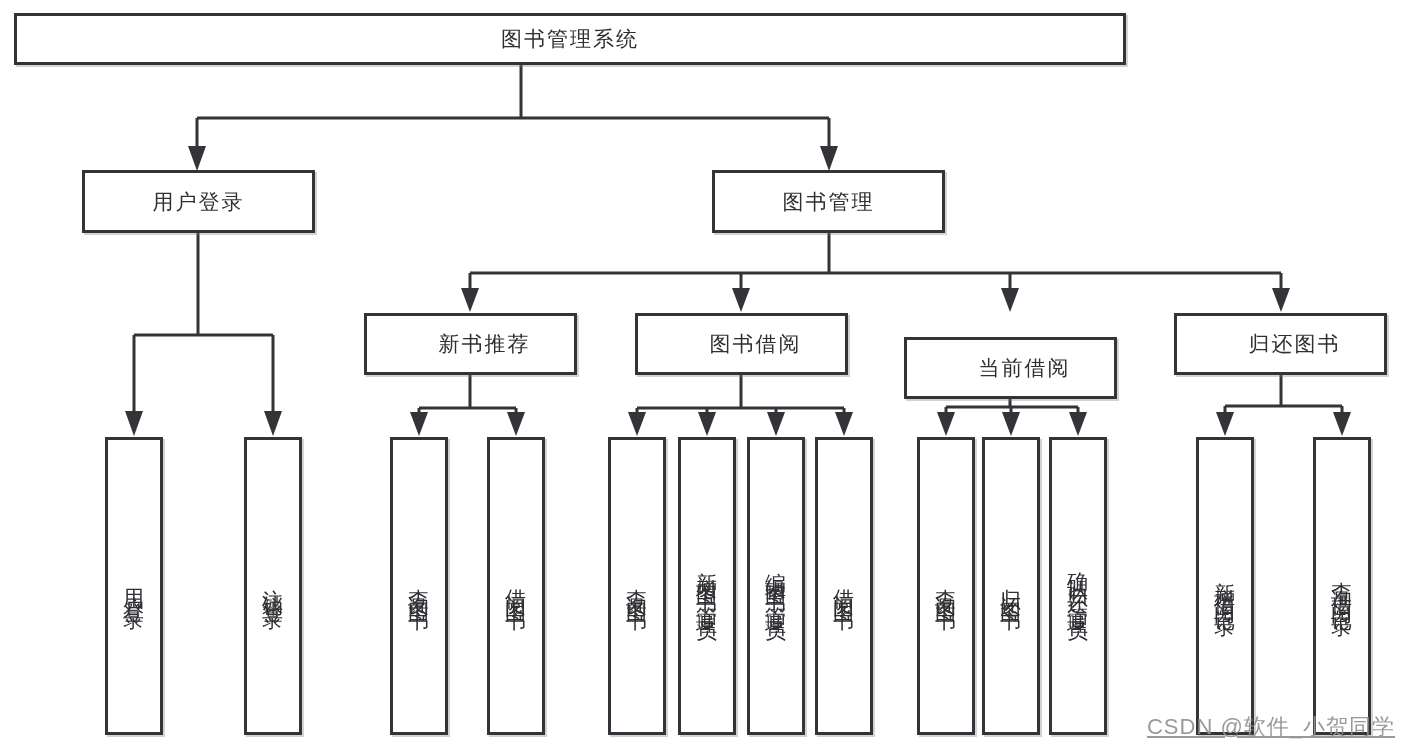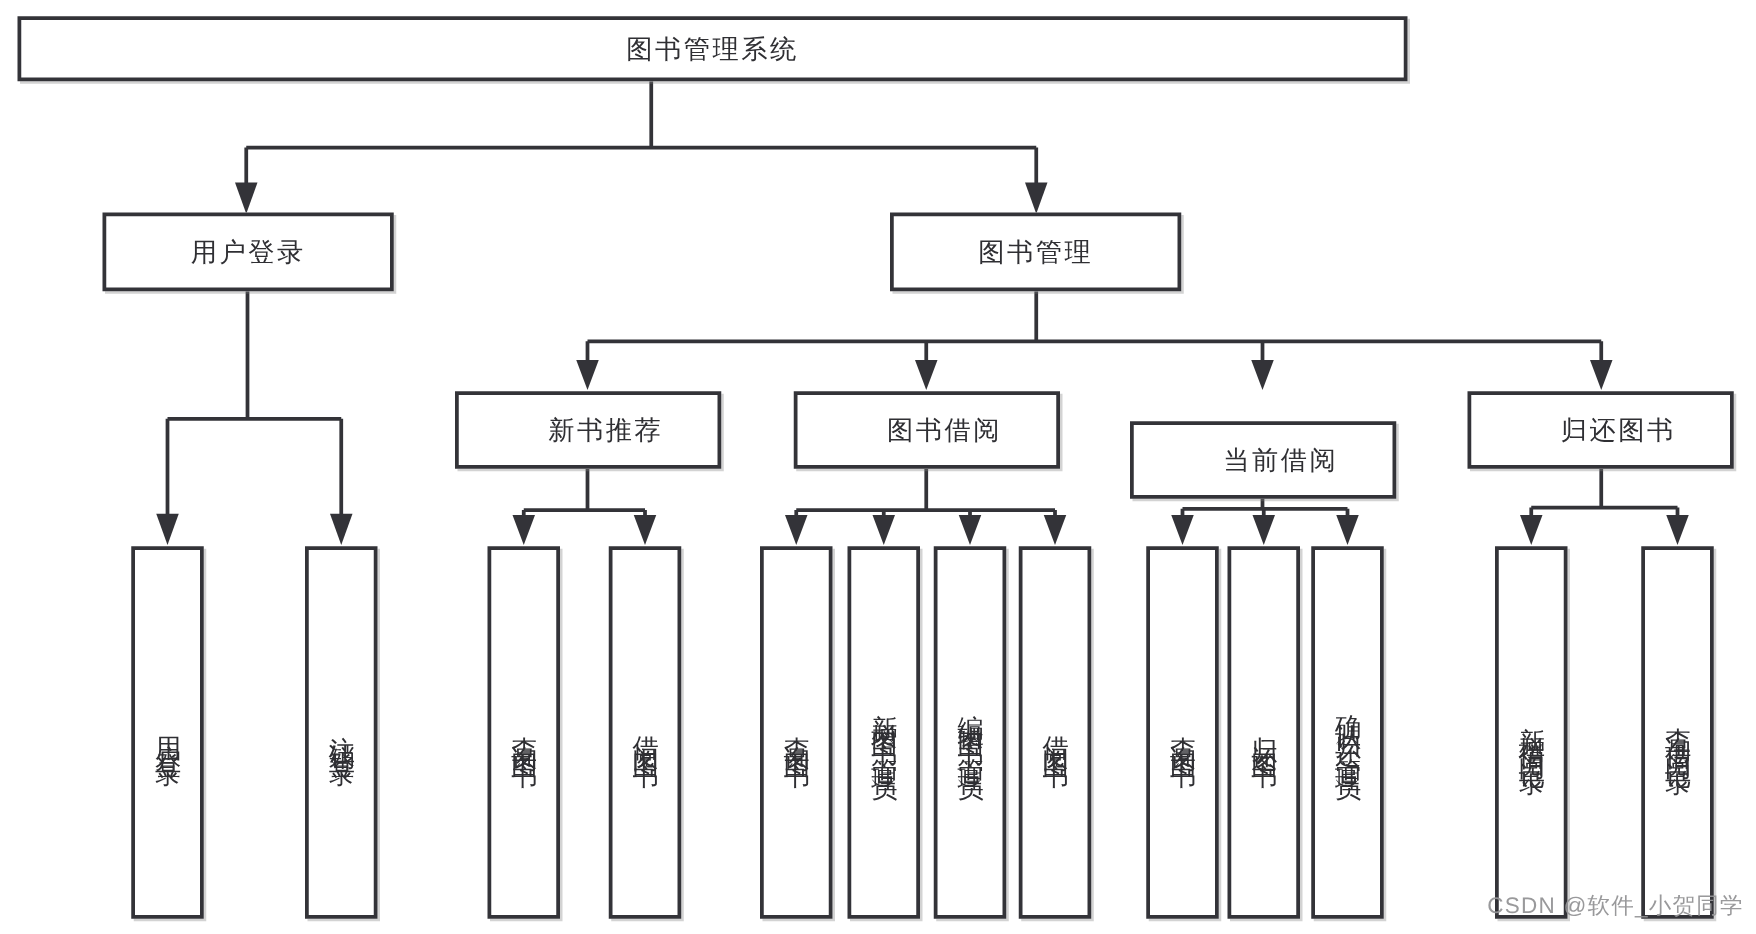--- a/index.html
+++ b/index.html
@@ -78,24 +78,25 @@
   #lf-q3       { left: 917px; }
   #lf-return   { left: 982px; }
   #lf-confirm  { left: 1049px; }
   #lf-addrec   { left: 1196px; }
   #lf-qrec     { left: 1313px; }
   #watermark {
     position: absolute;
     right: 10px;
     top: 712px;
     z-index: 5;
-    font-size: 18px;
+    font-size: 22px;
     color: rgba(148,148,150,0.95);
     letter-spacing: 1px;
     white-space: nowrap;
+    text-decoration: underline;
   }
 </style>
 </head>
 <body>
 
 <div id="stage">
 
   <svg id="connectors" viewBox="0 0 1405 747" xmlns="http://www.w3.org/2000/svg">
 
     <g>

